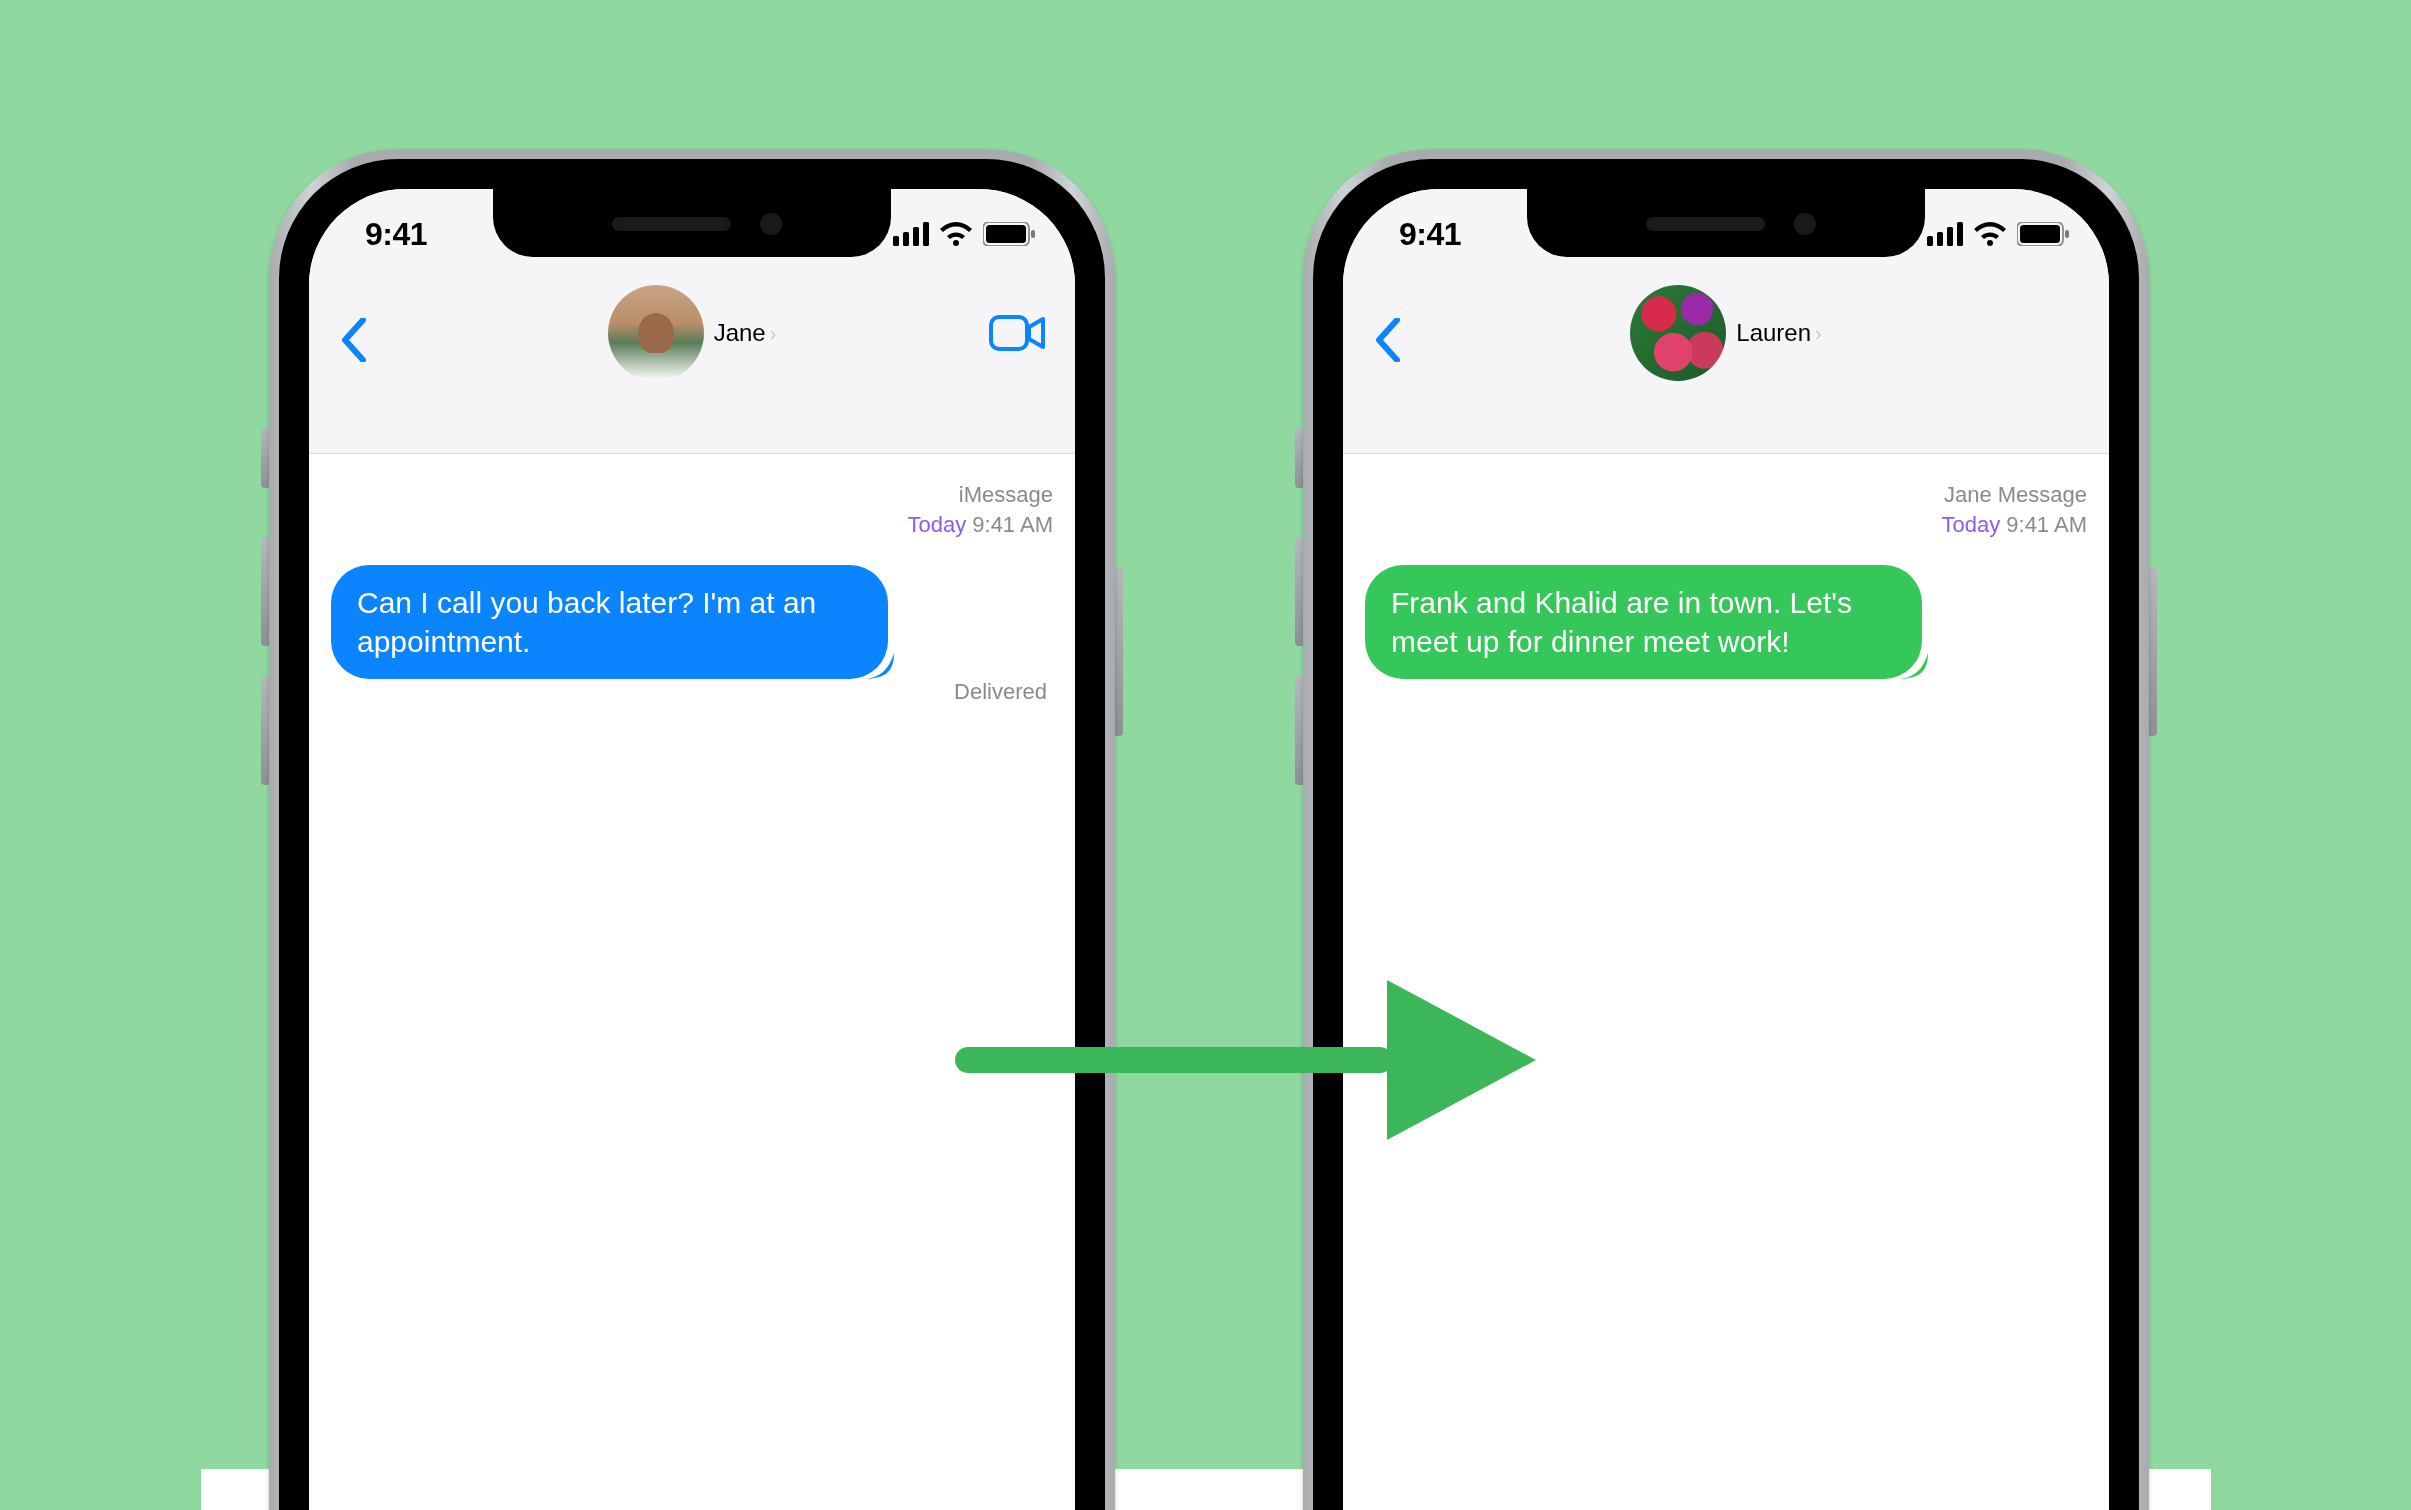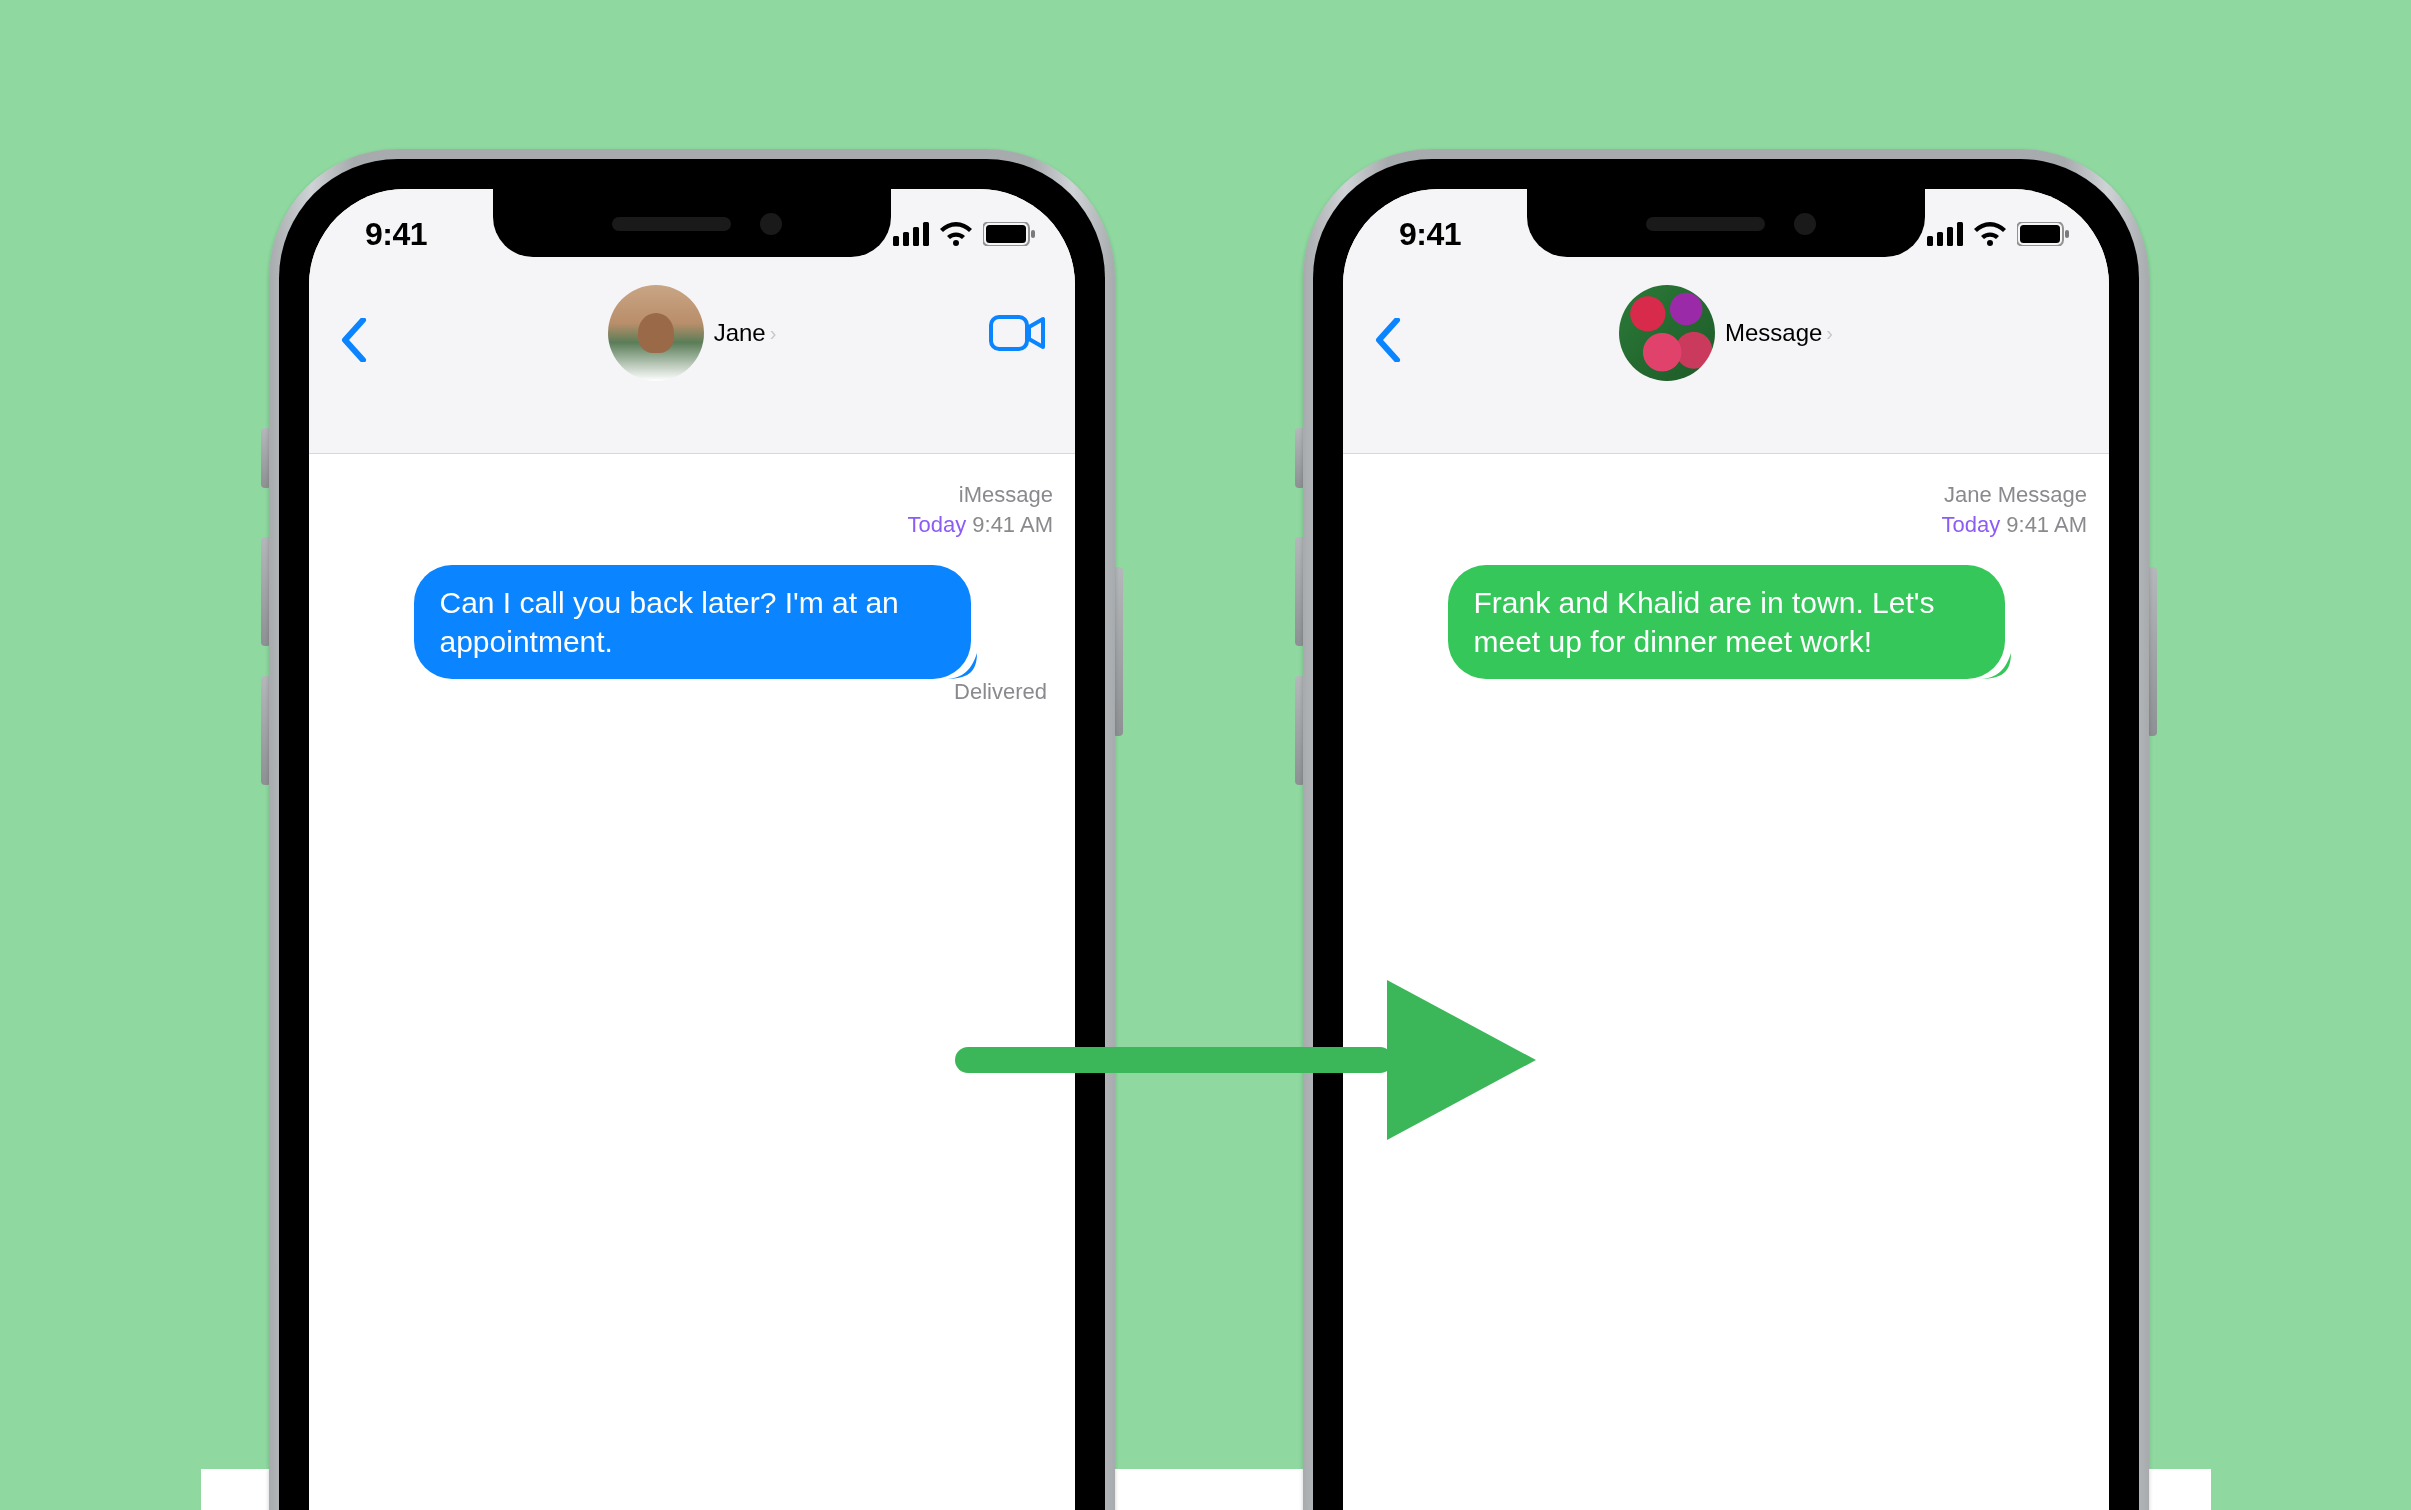--- a/index.html
+++ b/index.html
@@ -186,21 +186,21 @@
     color:#8a8a8e;
     font-size:22px;
     line-height:1.35;
     margin: 8px 0 26px;
   }
   .ts .line1 { display:block; }
   .ts .line2 .today { font-weight:400; color:#8b5cf6; }
 
   .bubble-row {
     display:flex;
-    justify-content:center;
+    justify-content:flex-start;
     position:relative;
   }
   .bubble {
     max-width: 557px;
     color:#fff;
     font-size: 30px;
     line-height:1.3;
     padding: 18px 26px;
     border-radius: 38px;
     position:relative;
@@ -362,21 +362,21 @@
 
       <div class="nav">
         <div class="back">
           <svg width="26" height="44" viewBox="0 0 26 44">
               <path d="M22 2L4 22l18 20" fill="none" stroke="#0b84ff" stroke-width="6" stroke-linecap="round" stroke-linejoin="round"></path>
             </svg>
         </div>
         <div class="contact">
           <div class="avatar lauren"></div>
           <div class="contact-name">
-            <span>Message</span>
+            <span>Lauren</span>
             <span class="chev">›</span>
           </div>
         </div>
       </div>
 
       <div class="thread">
         <div class="ts">
           <span class="line1">Jane Message</span>
           <span class="line2">
             <span class="today">Today</span>

